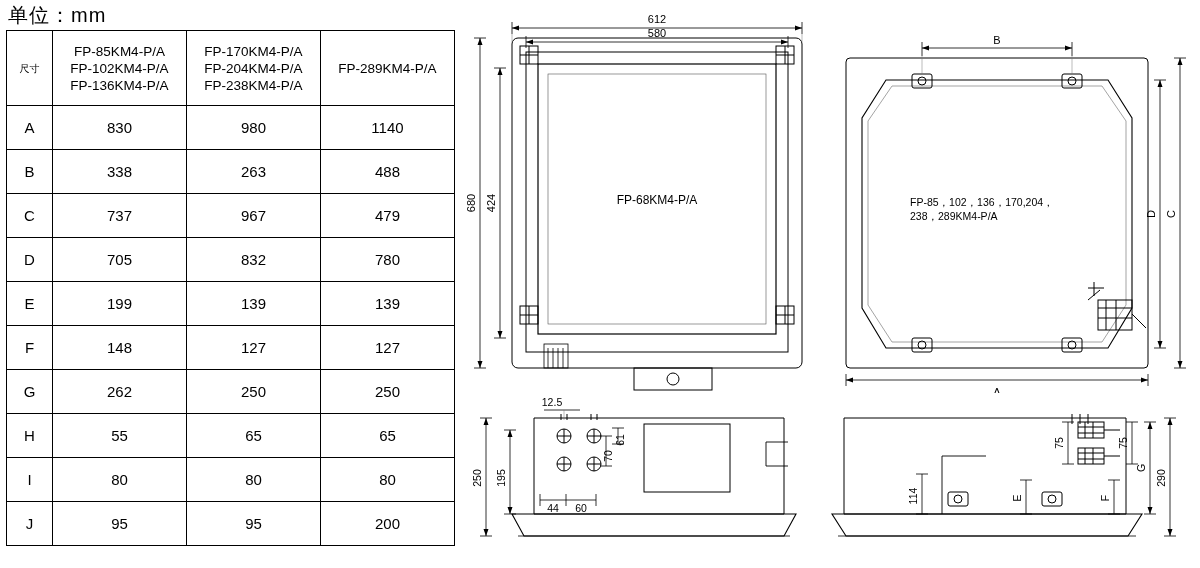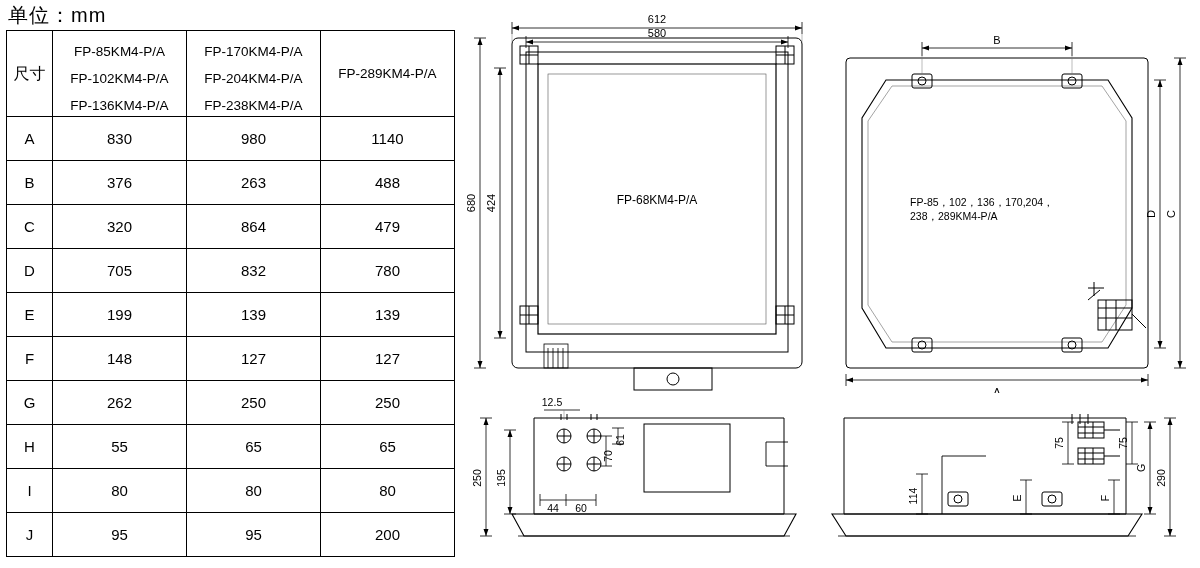--- a/index.html
+++ b/index.html
@@ -48,28 +48,28 @@
     padding: 0;
     height: 43px;
   }
   table.spec thead td {
     height: 70px;
     font-size: 13.5px;
     line-height: 17px;
     padding: 2px 1px;
   }
   table.spec thead td.hdr-dim {
-    font-size: 16px;
+    font-size: 10px;
     margin-left: 44px;
   }
   .col-dim { width: 46px; }
   .col-a { width: 134px; }
   .col-b { width: 134px; }
   .col-c { width: 134px; }
-  .hdr-lines span { display: block; white-space: nowrap; margin-top: 10px; }
+  .hdr-lines span { display: block; white-space: nowrap; }
 
   
   .drawings {
     position: absolute;
     left: 456px;
     top: 0;
     width: 744px;
     height: 568px;
     padding-left: 12px;
   }
@@ -114,28 +114,28 @@
       </thead>
       <tbody>
         <tr>
           <td>A</td>
           <td>830</td>
           <td>980</td>
           <td>1140</td>
         </tr>
         <tr>
           <td>B</td>
-          <td>376</td>
+          <td>338</td>
           <td>263</td>
           <td>488</td>
         </tr>
         <tr>
           <td>C</td>
-          <td>320</td>
-          <td>864</td>
+          <td>737</td>
+          <td>967</td>
           <td>479</td>
         </tr>
         <tr>
           <td>D</td>
           <td>705</td>
           <td>832</td>
           <td>780</td>
         </tr>
         <tr>
           <td>E</td>

